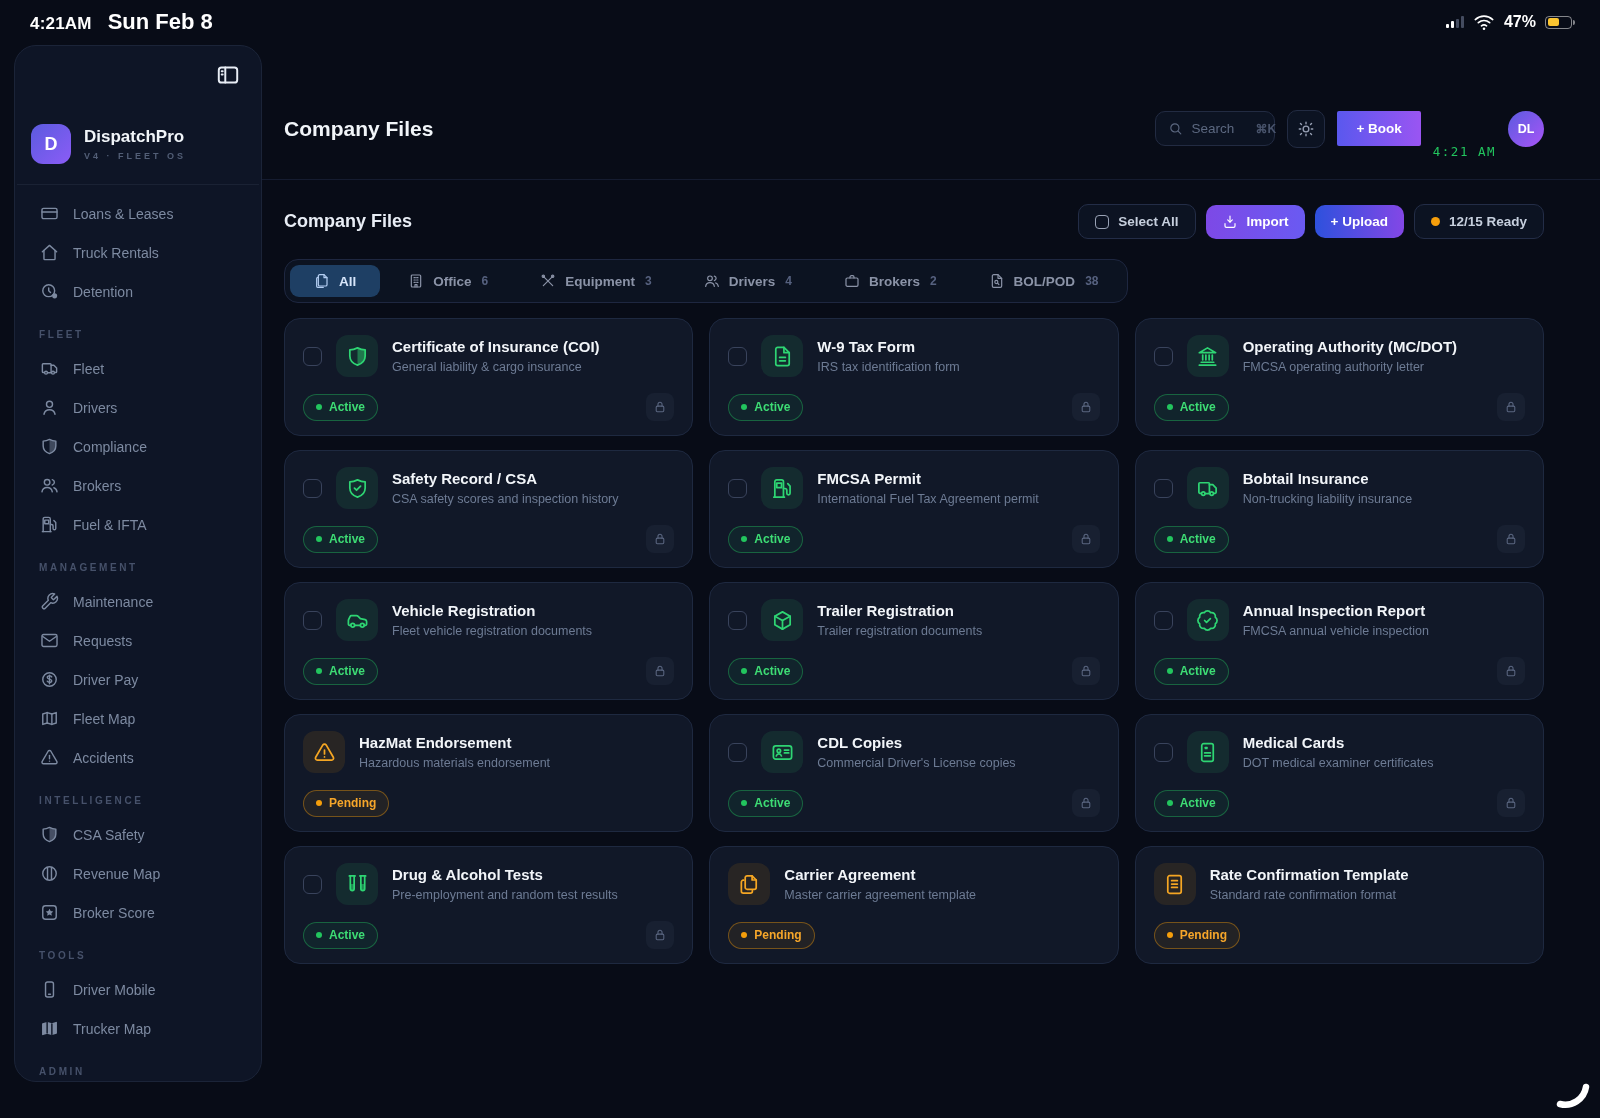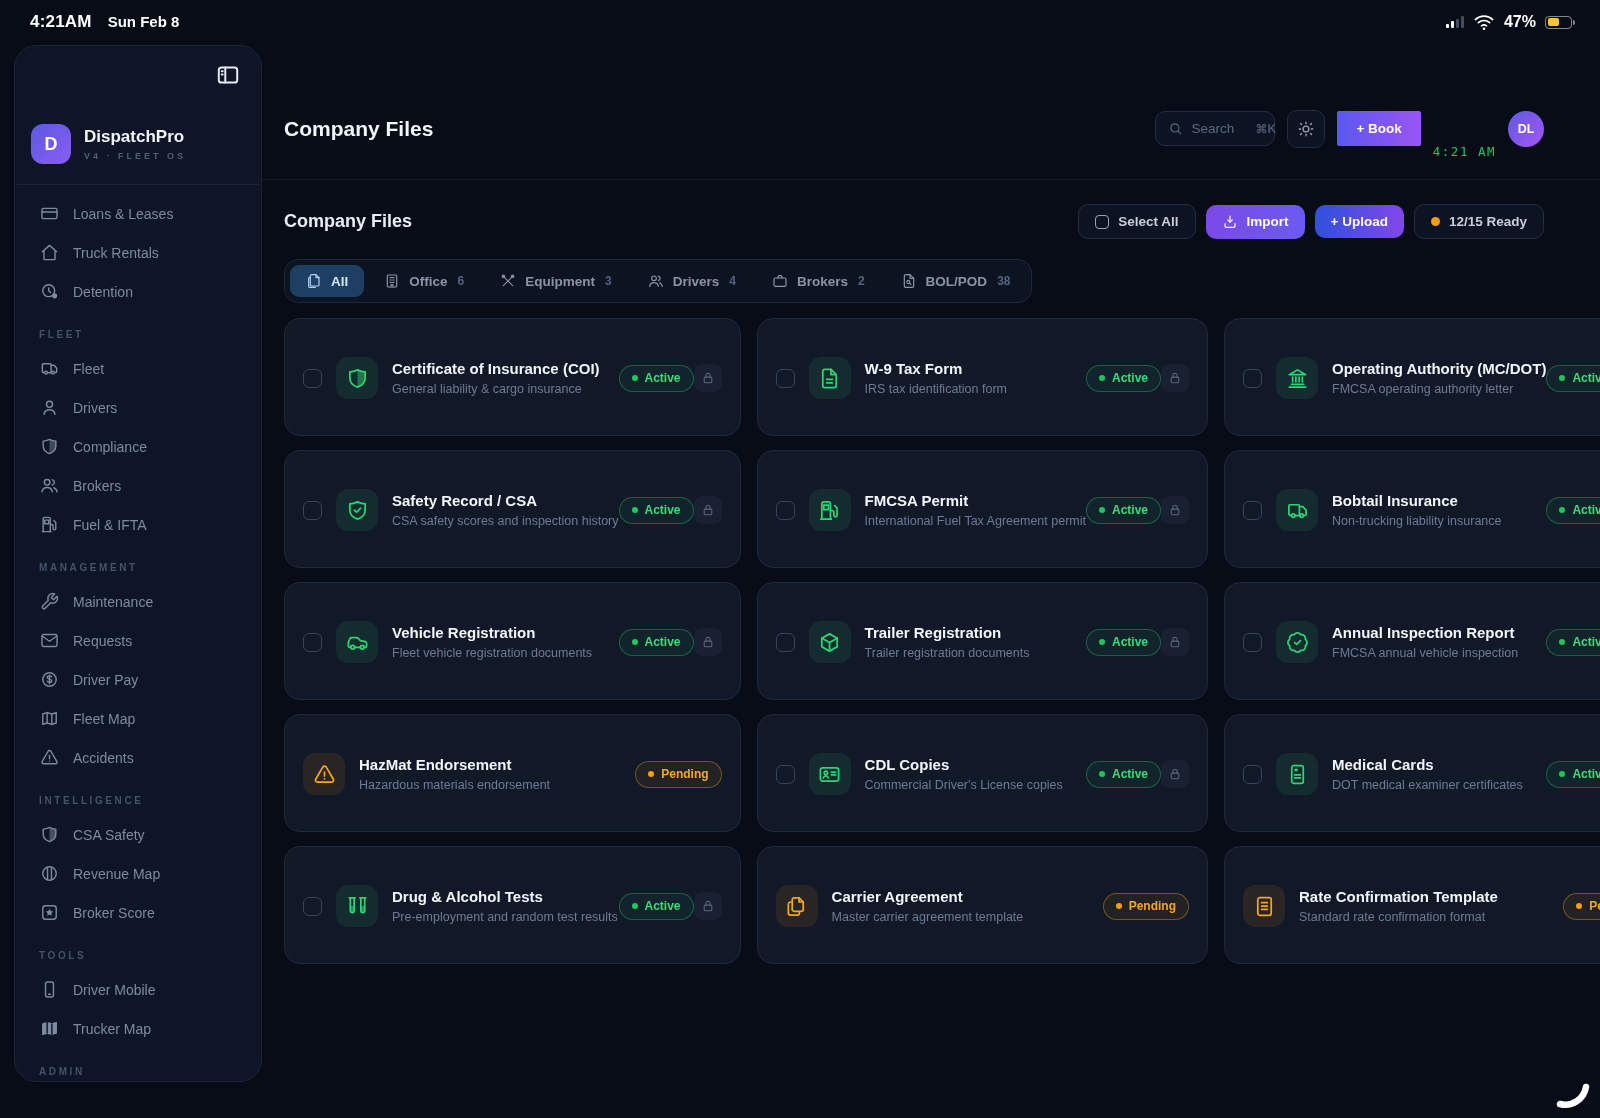--- a/index.html
+++ b/index.html
@@ -5,21 +5,21 @@
   * { margin:0; padding:0; box-sizing:border-box; }
   html,body { background:#05080f; }
   .screen {
     position:relative; width:1600px; height:1118px; overflow:hidden;
     background:#080c17; font-family:"Liberation Sans", sans-serif; color:#e2e8f0;
   }
   
   .status-bar { height:42px; display:flex; align-items:center; justify-content:space-between; padding:2px 28px 0 30px; color:#fff; }
   .sb-left { display:flex; align-items:baseline; gap:16px; }
   .sb-time { font-size:17px; font-weight:700; letter-spacing:.2px; }
-  .sb-date { font-size:15px; font-weight:600; }
+  .sb-date { font-size:22px; font-weight:600; }
   .sb-right { display:flex; align-items:center; gap:9px; }
   .bars { display:flex; align-items:flex-end; gap:2px; height:12px; }
   .bars i { width:3px; border-radius:1px; background:#fff; display:block; }
   .bars i:nth-child(1){height:4px;} .bars i:nth-child(2){height:7px;}
   .bars i:nth-child(3){height:9px; background:#444c60;} .bars i:nth-child(4){height:12px; background:#444c60;}
   .sb-pct { font-size:16px; font-weight:600; }
   .battery { position:relative; width:27px; height:13px; border:1.5px solid rgba(255,255,255,.5); border-radius:4px; }
   .battery .fill { position:absolute; left:1.5px; top:1.5px; bottom:1.5px; width:47%; background:#fbc531; border-radius:2px; }
   .battery .nub { position:absolute; right:-4px; top:3.5px; width:2px; height:5px; background:rgba(255,255,255,.5); border-radius:0 2px 2px 0; }
   
@@ -60,28 +60,28 @@
   .actions { display:flex; align-items:center; gap:10px;text-align:center; }
   .btn { display:flex; align-items:center; gap:9px; font-size:13.5px; font-weight:600; padding:9px 16px; border-radius:10px; cursor:pointer; }
   .btn-ghost { background:#0c1322; border:1px solid #232d47; color:#c6cfdd; }
   .sq { width:14px; height:14px; border:1.7px solid #99a2b5; border-radius:4px; }
   .btn-import { background:linear-gradient(90deg,#7d49e6,#6a5af2); color:#fff; font-weight:700; }
   .btn-import svg { width:16px; height:16px; }
   .btn-upload { background:linear-gradient(90deg,#2e51dd,#8347e6); color:#fff; font-weight:700; }
   .dot-orange { width:9px; height:9px; border-radius:50%; background:#f59e0b; }
   
   .tabbar { display:inline-flex; gap:4px; background:#0c1321; border:1px solid #1e2740; border-radius:14px; padding:5px; margin-bottom:15px; }
-  .tab { display:flex; align-items:center; gap:9px; padding:8px 16px; border-radius:9px; color:#8b93a7; font-size:13.5px; font-weight:600; cursor:pointer; }
+  .tab { display:flex; align-items:center; gap:9px; padding:8px 24px; border-radius:9px; color:#8b93a7; font-size:13.5px; font-weight:600; cursor:pointer; }
   .tab svg { width:16px; height:16px; }
   .tab .count { color:#56617f; font-size:12px; margin-left:1px; }
   .tab.active { background:#1e3f64; color:#d6e5fa; }
   .tab.active svg { color:#b4cef2; }
   
   .grid { display:grid; grid-template-columns:repeat(3,1fr); gap:14px 16px; }
-  .card { height:118px; background:#111828; border:1px solid #1e2940; border-radius:16px; padding:16px 18px 14px; display:flex; justify-content:space-between; cursor:pointer; }
+  .card { height:118px; background:#111828; border:1px solid #1e2940; border-radius:16px; padding:16px 18px 14px; display:flex; flex-direction:column; justify-content:space-between; cursor:pointer; }
   .card-top { display:flex; align-items:center; gap:14px; }
   .checkbox { width:19px; height:19px; border:1.7px solid #39435c; border-radius:6px; flex-shrink:0; cursor:pointer; }
   .tile { width:42px; height:42px; border-radius:12px; display:grid; place-items:center; flex-shrink:0; }
   .tile svg { width:23px; height:23px; }
   .tile.green { background:rgba(45,212,115,.1); color:#2ed573; }
   .tile.orange { background:rgba(245,158,11,.1); color:#f5a623; }
   .card-text { display:flex; flex-direction:column; min-width:0; }
   .card-title { font-size:15px; font-weight:700; color:#f2f5f9; white-space:nowrap; }
   .card-sub { font-size:12.5px; color:#6d7b94; margin-top:5px; white-space:nowrap; }
   .card-bottom { display:flex; align-items:center; justify-content:space-between; }

